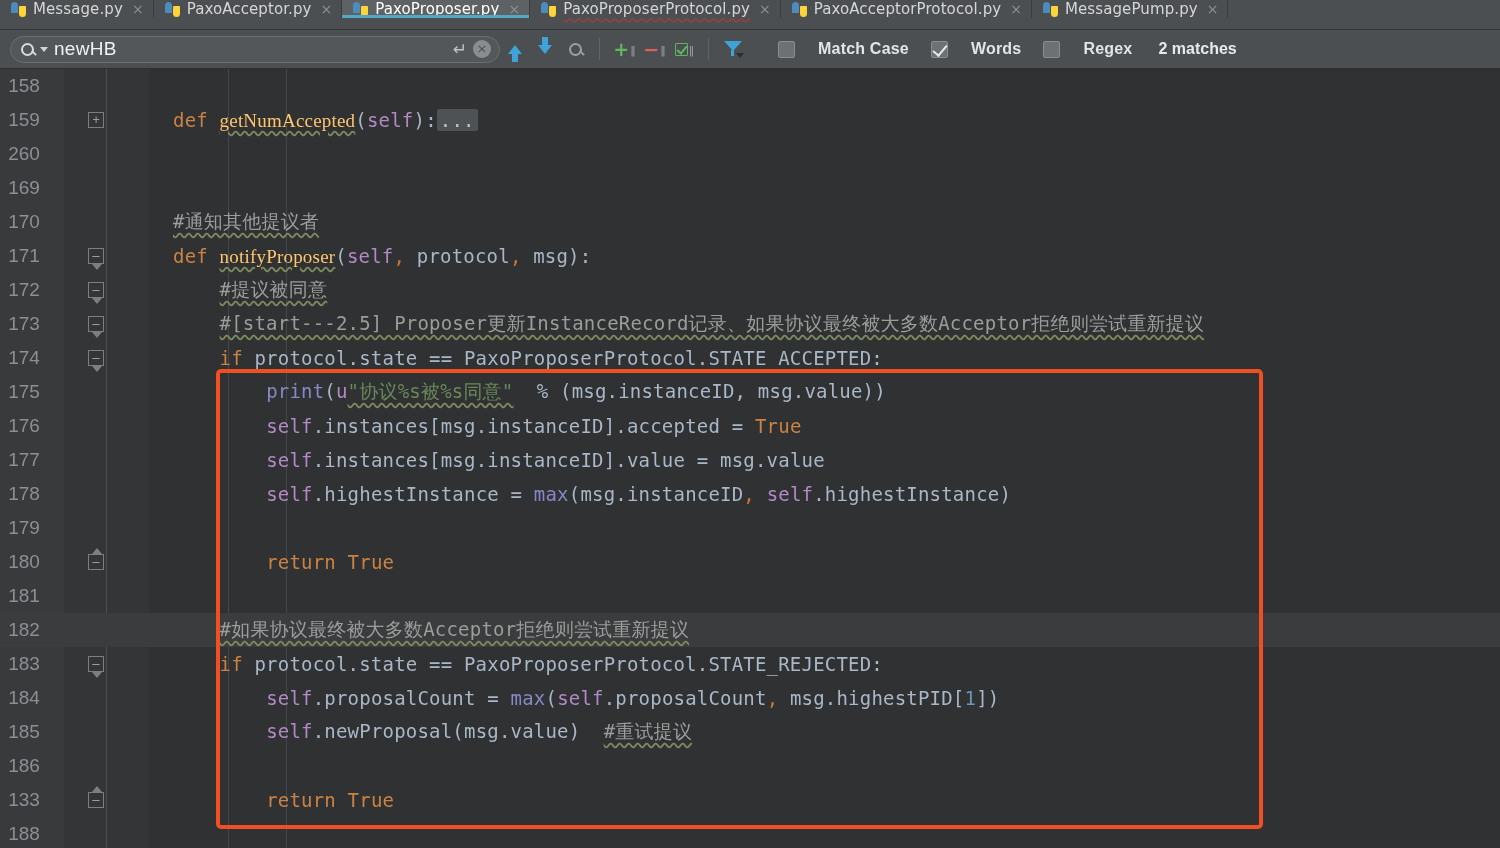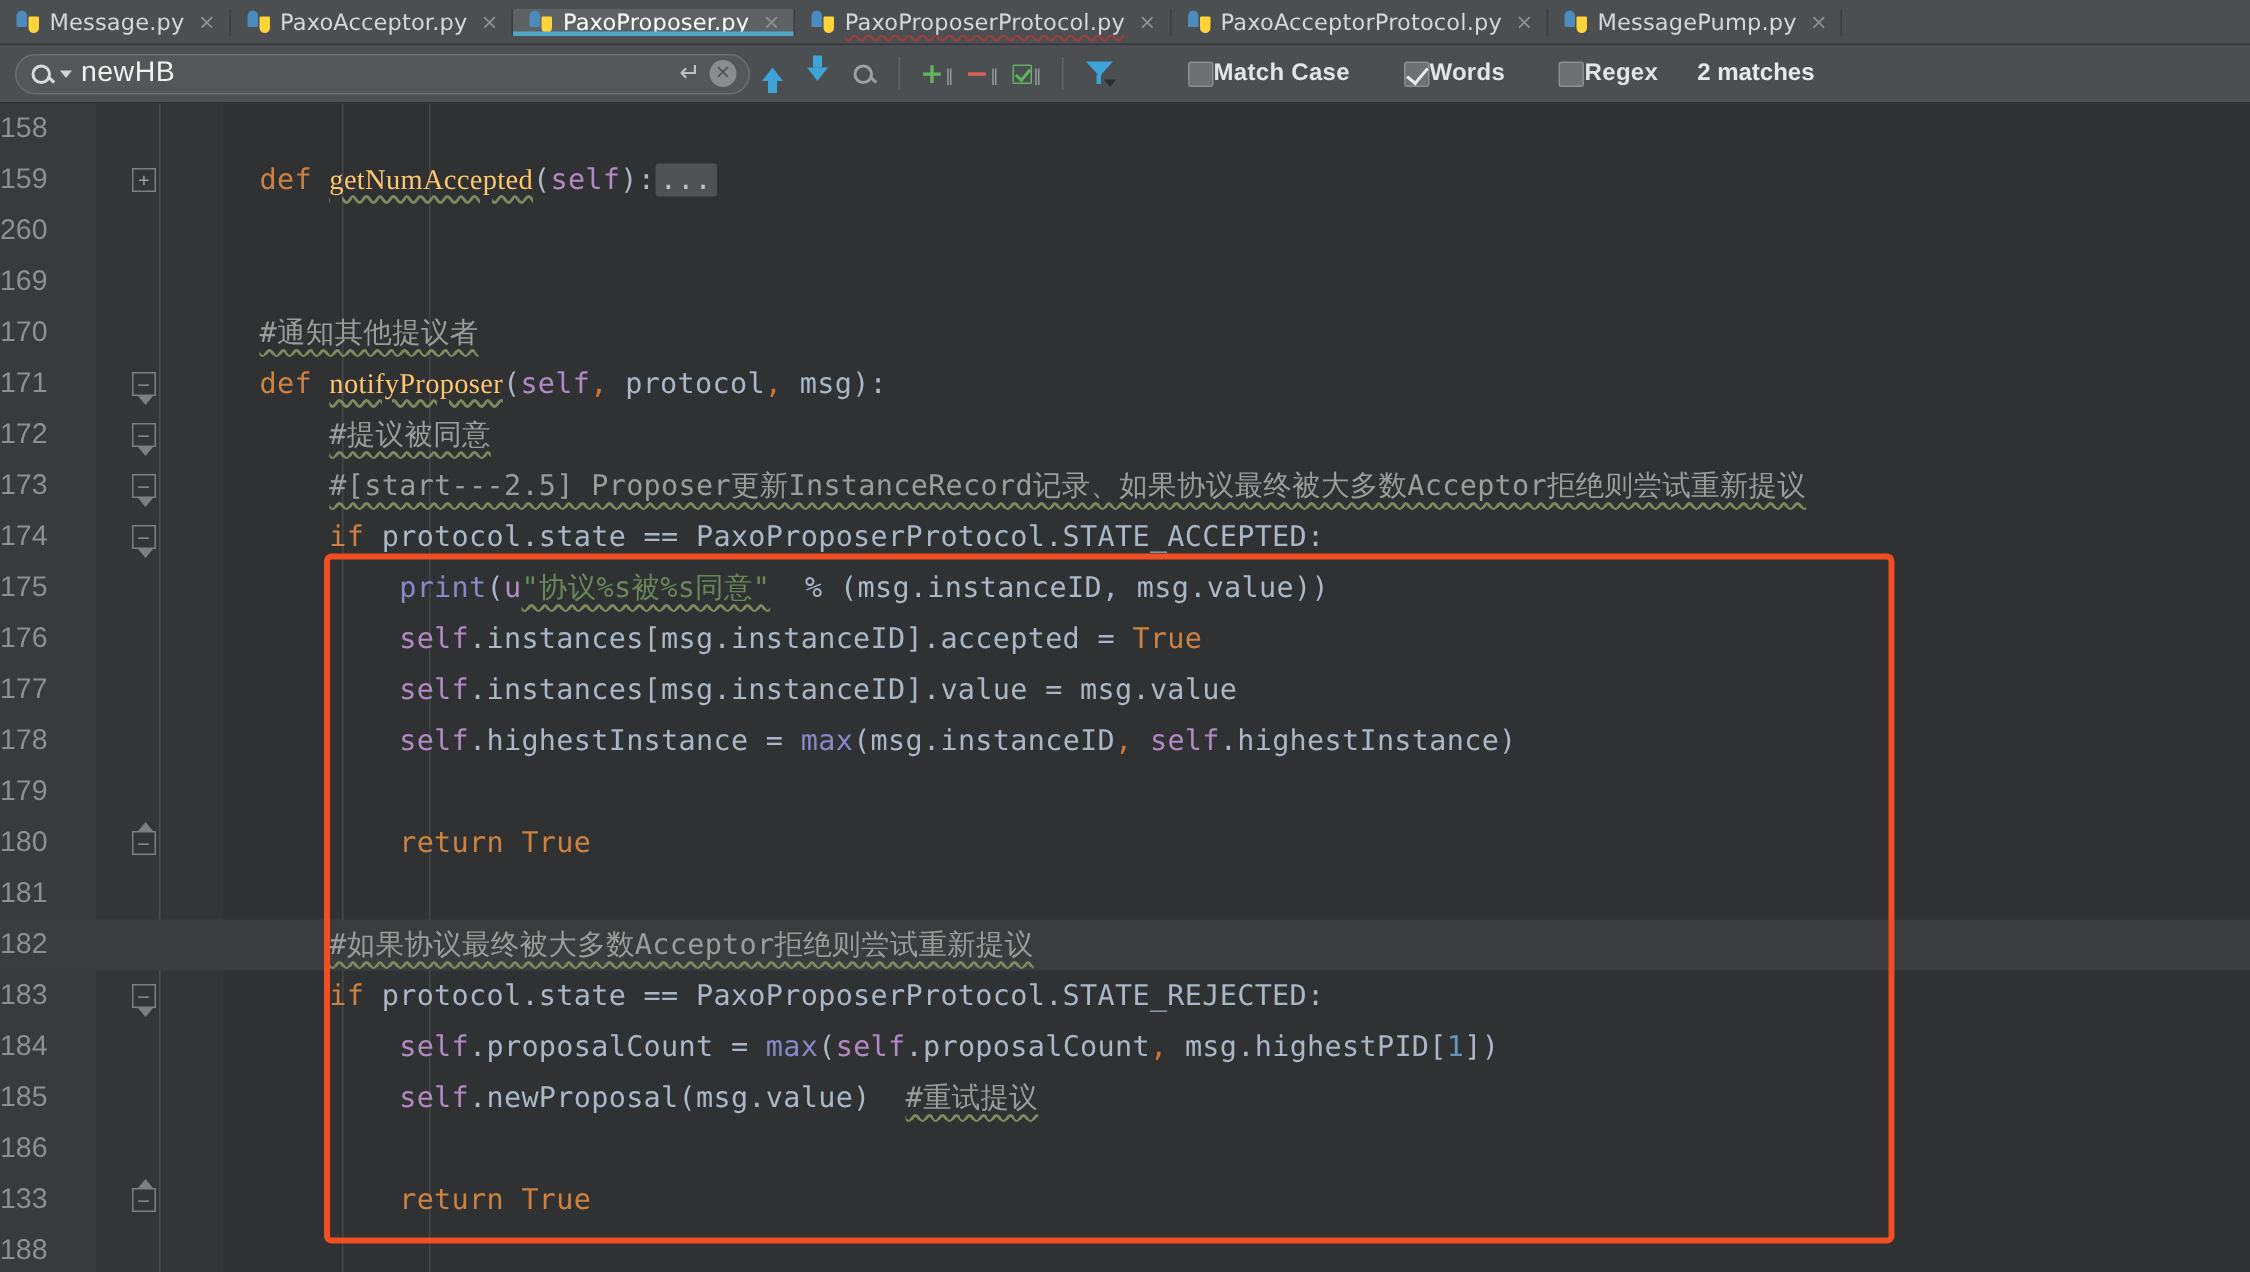--- a/index.html
+++ b/index.html
@@ -8,21 +8,21 @@
     background: #3c3f41;
     font-family: "DejaVu Sans", sans-serif;
     overflow: hidden;
   }
 
   
   .tabbar {
     height: 30px;
     background: #4b4f51;
     display: flex;
-    align-items: center;
+    align-items: flex-start;
     position: relative;
     border-bottom: 1px solid #35383a;
   }
   .tab {
     display: flex;
     align-items: center;
     gap: 7px;
     padding: 0 9px 0 11px;
     position: relative;
     cursor: default;
@@ -144,21 +144,21 @@
     border-left: 9px solid transparent; border-right: 9px solid transparent;
     border-top: 10px solid #3ea4d8;
   }
   .funnel::after {
     content:""; position:absolute; left:7px; top:9px; width:3px; height:6px; background:#3ea4d8;
   }
   .funnel-caret{
     width:0;height:0;border-left:4px solid transparent;border-right:4px solid transparent;
     border-top:5px solid #2b2d2f; position:absolute; right:-2px; bottom:-1px;
   }
-  .cbgroup { display:flex; align-items:center; gap: 0; margin-left: 20px; margin-right: 16px;}
+  .cbgroup { display:flex; align-items:center; gap: 23px; margin-left: 6px; margin-right: 16px;}
   .cbox {
     width: 17px; height: 17px; background: #6e7174; border: 1px solid #8b8e91;
     border-radius: 2px; position: relative; flex:none;
   }
   .cbox.checked::after{
     content:""; position:absolute; left:4px; top:0px; width:6px; height:12px;
     border-right:2.4px solid #e9eaeb; border-bottom:2.4px solid #e9eaeb; transform: rotate(40deg);
   }
   .cblabel {
     font-size: 16px; color: #e3e4e5; font-family:"Liberation Sans", sans-serif;
@@ -198,21 +198,21 @@
     font-size: 19px;
   }
   .row {
     position: relative;
     height: 34px;
     display: flex;
     align-items: center;
   }
   .row.cur { background: #3a3c3e; }
   .lnum {
-    width: 52px; text-align: left; color: #8d9093; font-size: 19px;
+    width: 52px; text-align: center; color: #8d9093; font-size: 19px;
     font-family: "Liberation Sans", sans-serif; flex: none; padding-right: 4px;
     position: relative; z-index: 2;
   }
   .fold {
     width: 97px; flex: none; position: relative; height: 34px; z-index: 2;
   }
   .fmark {
     position: absolute; left: 36px; top: 9px; width: 16px; height: 16px;
     border: 1px solid #7c7f82; color: #9a9d9f; font-size: 12px; line-height: 14px;
     text-align: center; background: #333537;

